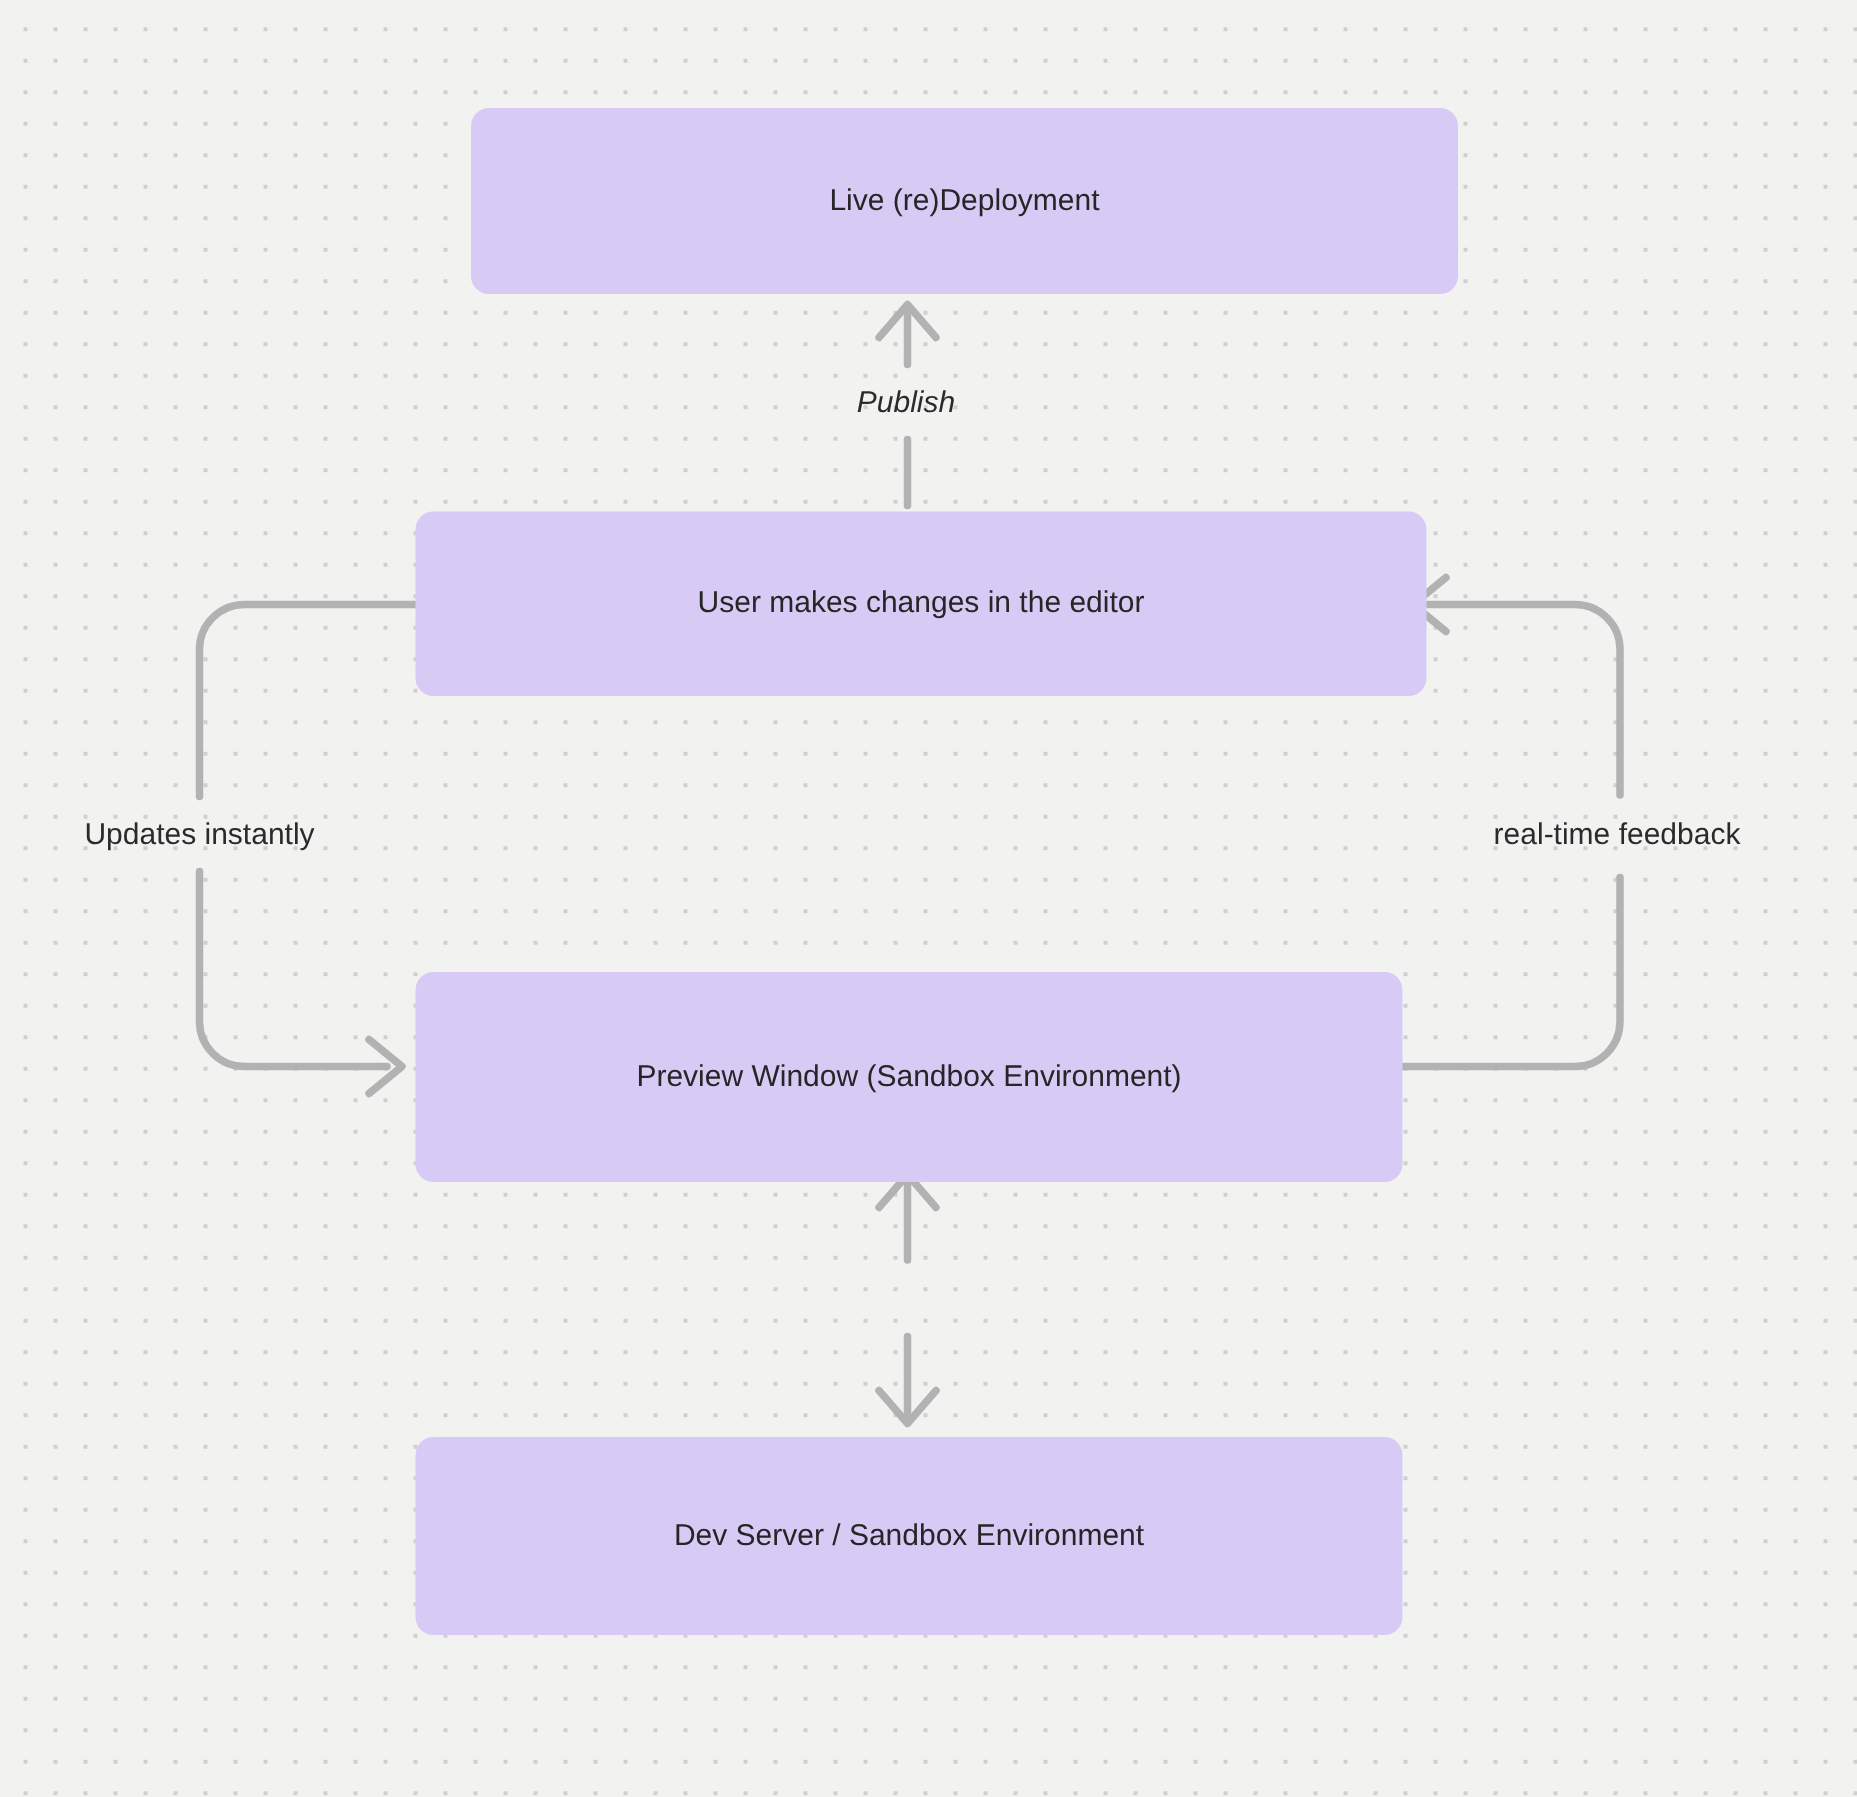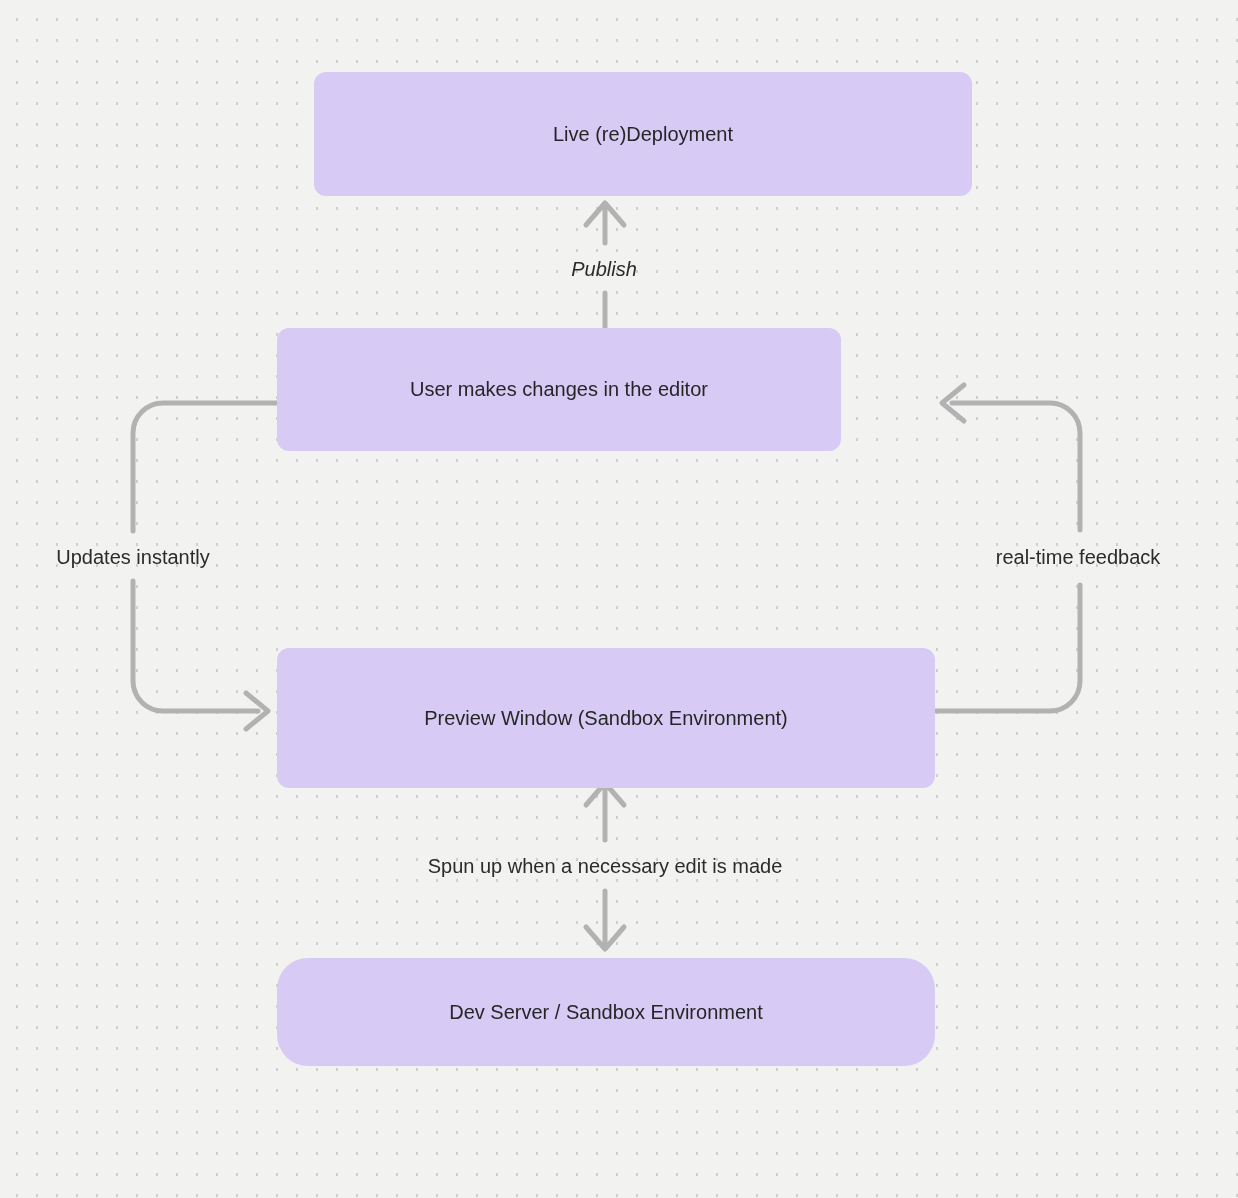--- a/index.html
+++ b/index.html
@@ -79,33 +79,32 @@
       <path d="M 586 805 L 605 783 L 624 805"></path>
       <path d="M 605 891 L 605 945"></path>
       <path d="M 586 927 L 605 949 L 624 927"></path>
     </g>
   </svg>
 
   <div class="node" style="left:277px; top:72px; width:658px; height:124px;margin-left:37px;">
     <span>Live (re)Deployment</span>
   </div>
 
-  <div class="node" style="left:277px; top:328px; width:564px; height:123px;">
+  <div class="node" style="left:277px; top:341px; width:674px; height:123px;">
     <span>User makes changes in the editor</span>
   </div>
 
   <div class="node" style="left:277px; top:648px; width:658px; height:140px;">
     <span>Preview Window (Sandbox Environment)</span>
   </div>
 
-  <div class="node" style="left:277px; top:958px; width:658px; height:108px;border-radius:31px;">
+  <div class="node" style="left:277px; top:958px; width:658px; height:132px;">
     <span>Dev Server / Sandbox Environment</span>
   </div>
 
   <div class="edge-label" style="left:604px; top:269px;font-style:italic;">Publish</div>
 
   <div class="edge-label" style="left:133px; top:557px;">Updates instantly</div>
 
   <div class="edge-label" style="left:1078px; top:557px;">real-time feedback</div>
 
-  <div class="edge-label" style="left:605px; top:866px;">Spun up when a necessary edit is made</div>
 
 </div>
 
 </body></html>

